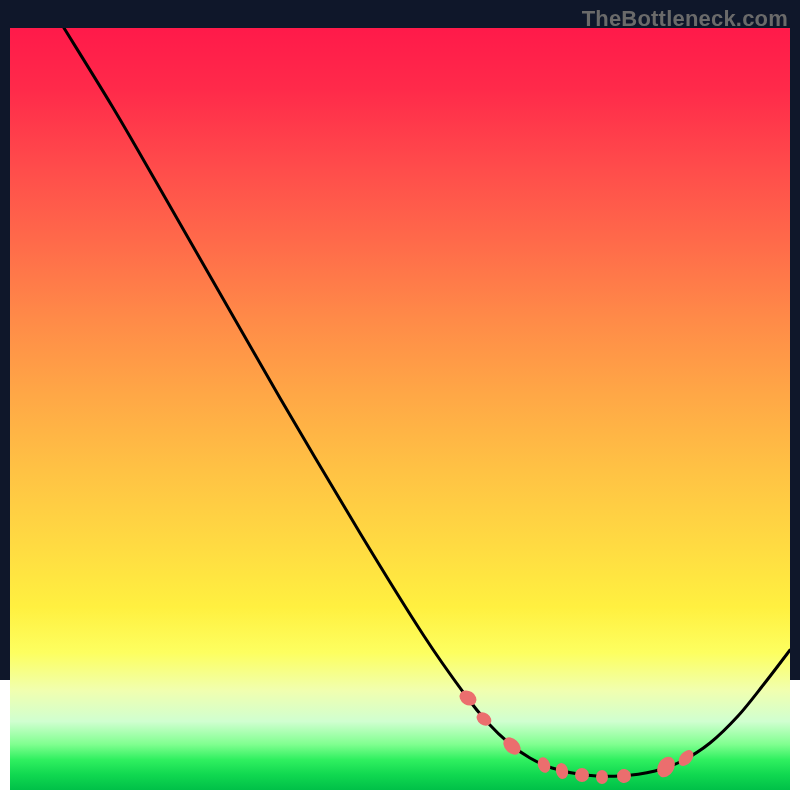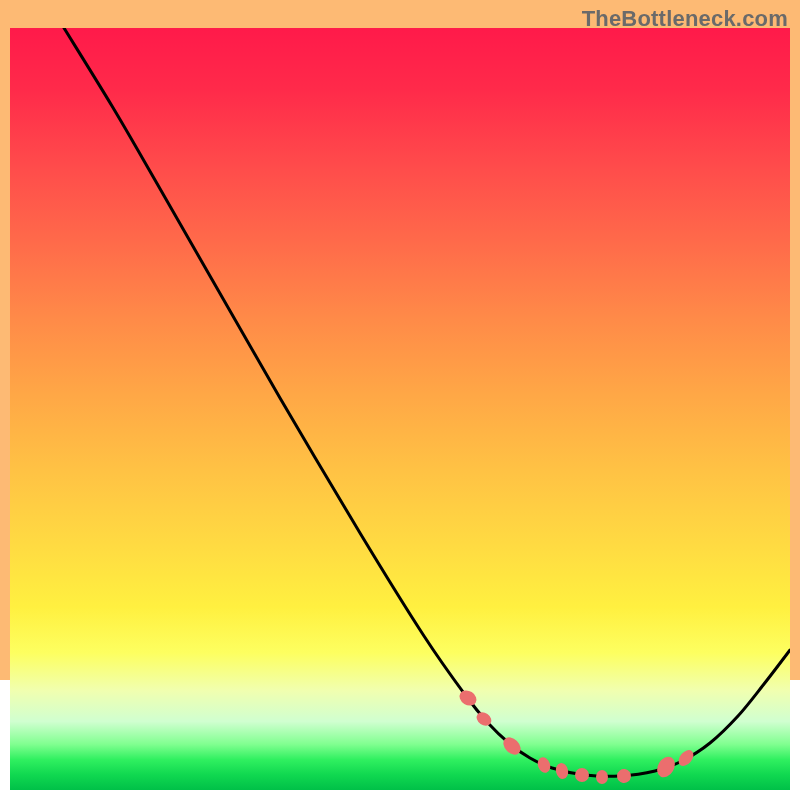--- a/index.html
+++ b/index.html
@@ -1,21 +1,21 @@
 <!DOCTYPE html>
 <html><head>
 <meta charset="utf-8">
 <style>
   * { margin: 0; padding: 0; box-sizing: border-box; }
   html, body { width: 800px; height: 800px; overflow: hidden; }
   .chart-container {
     width: 800px;
     height: 680px;
     position: relative;
-    background: #fdba74;
+    background: #0f172a;
   }
   .plot-area {
     position: absolute;
     left: 10px;
     top: 28px;
     width: 780px;
     height: 762px;
     background: linear-gradient(to bottom,
       #ff1a4a 0%,
       #ff2a4a 8%,

